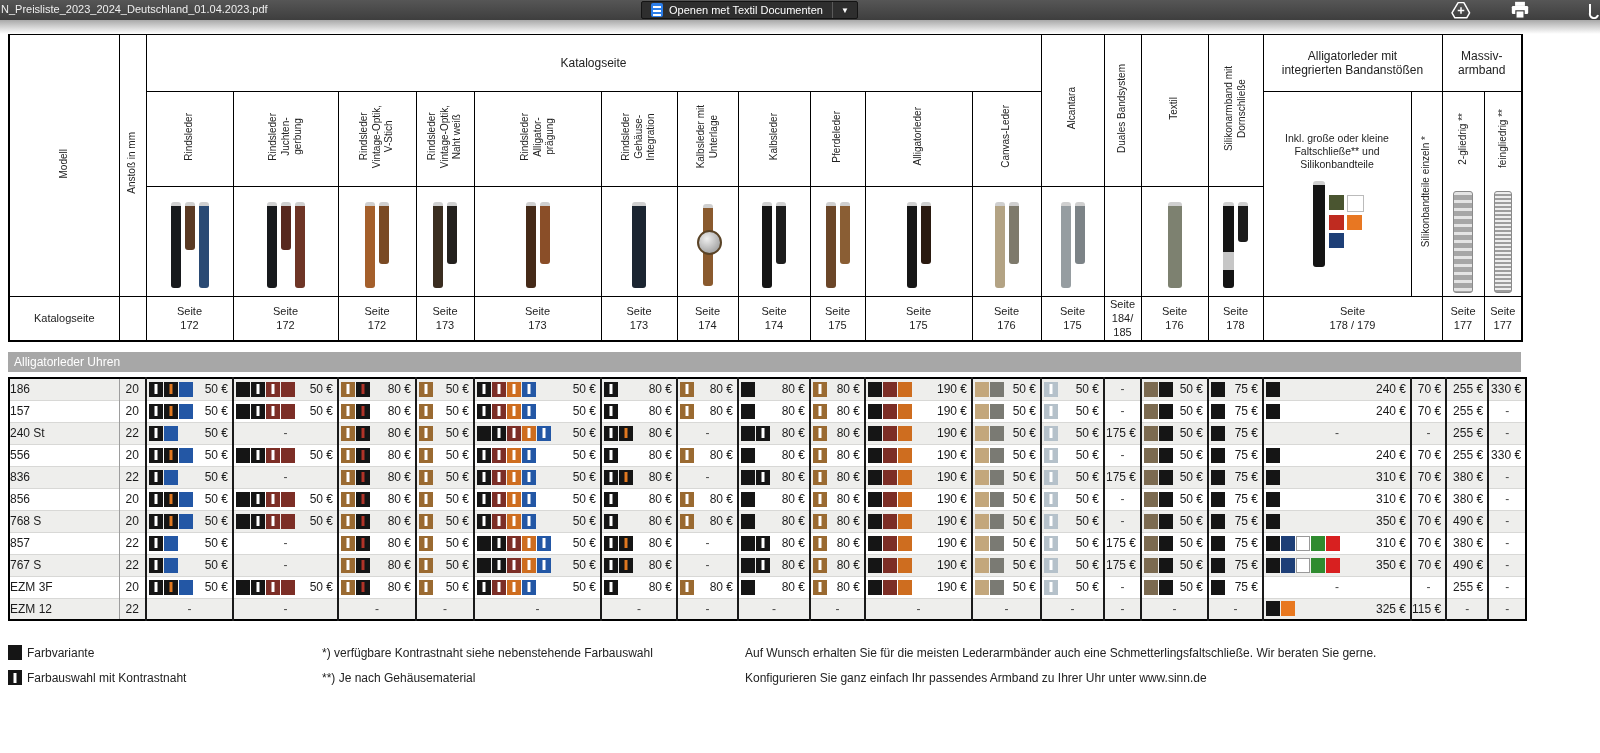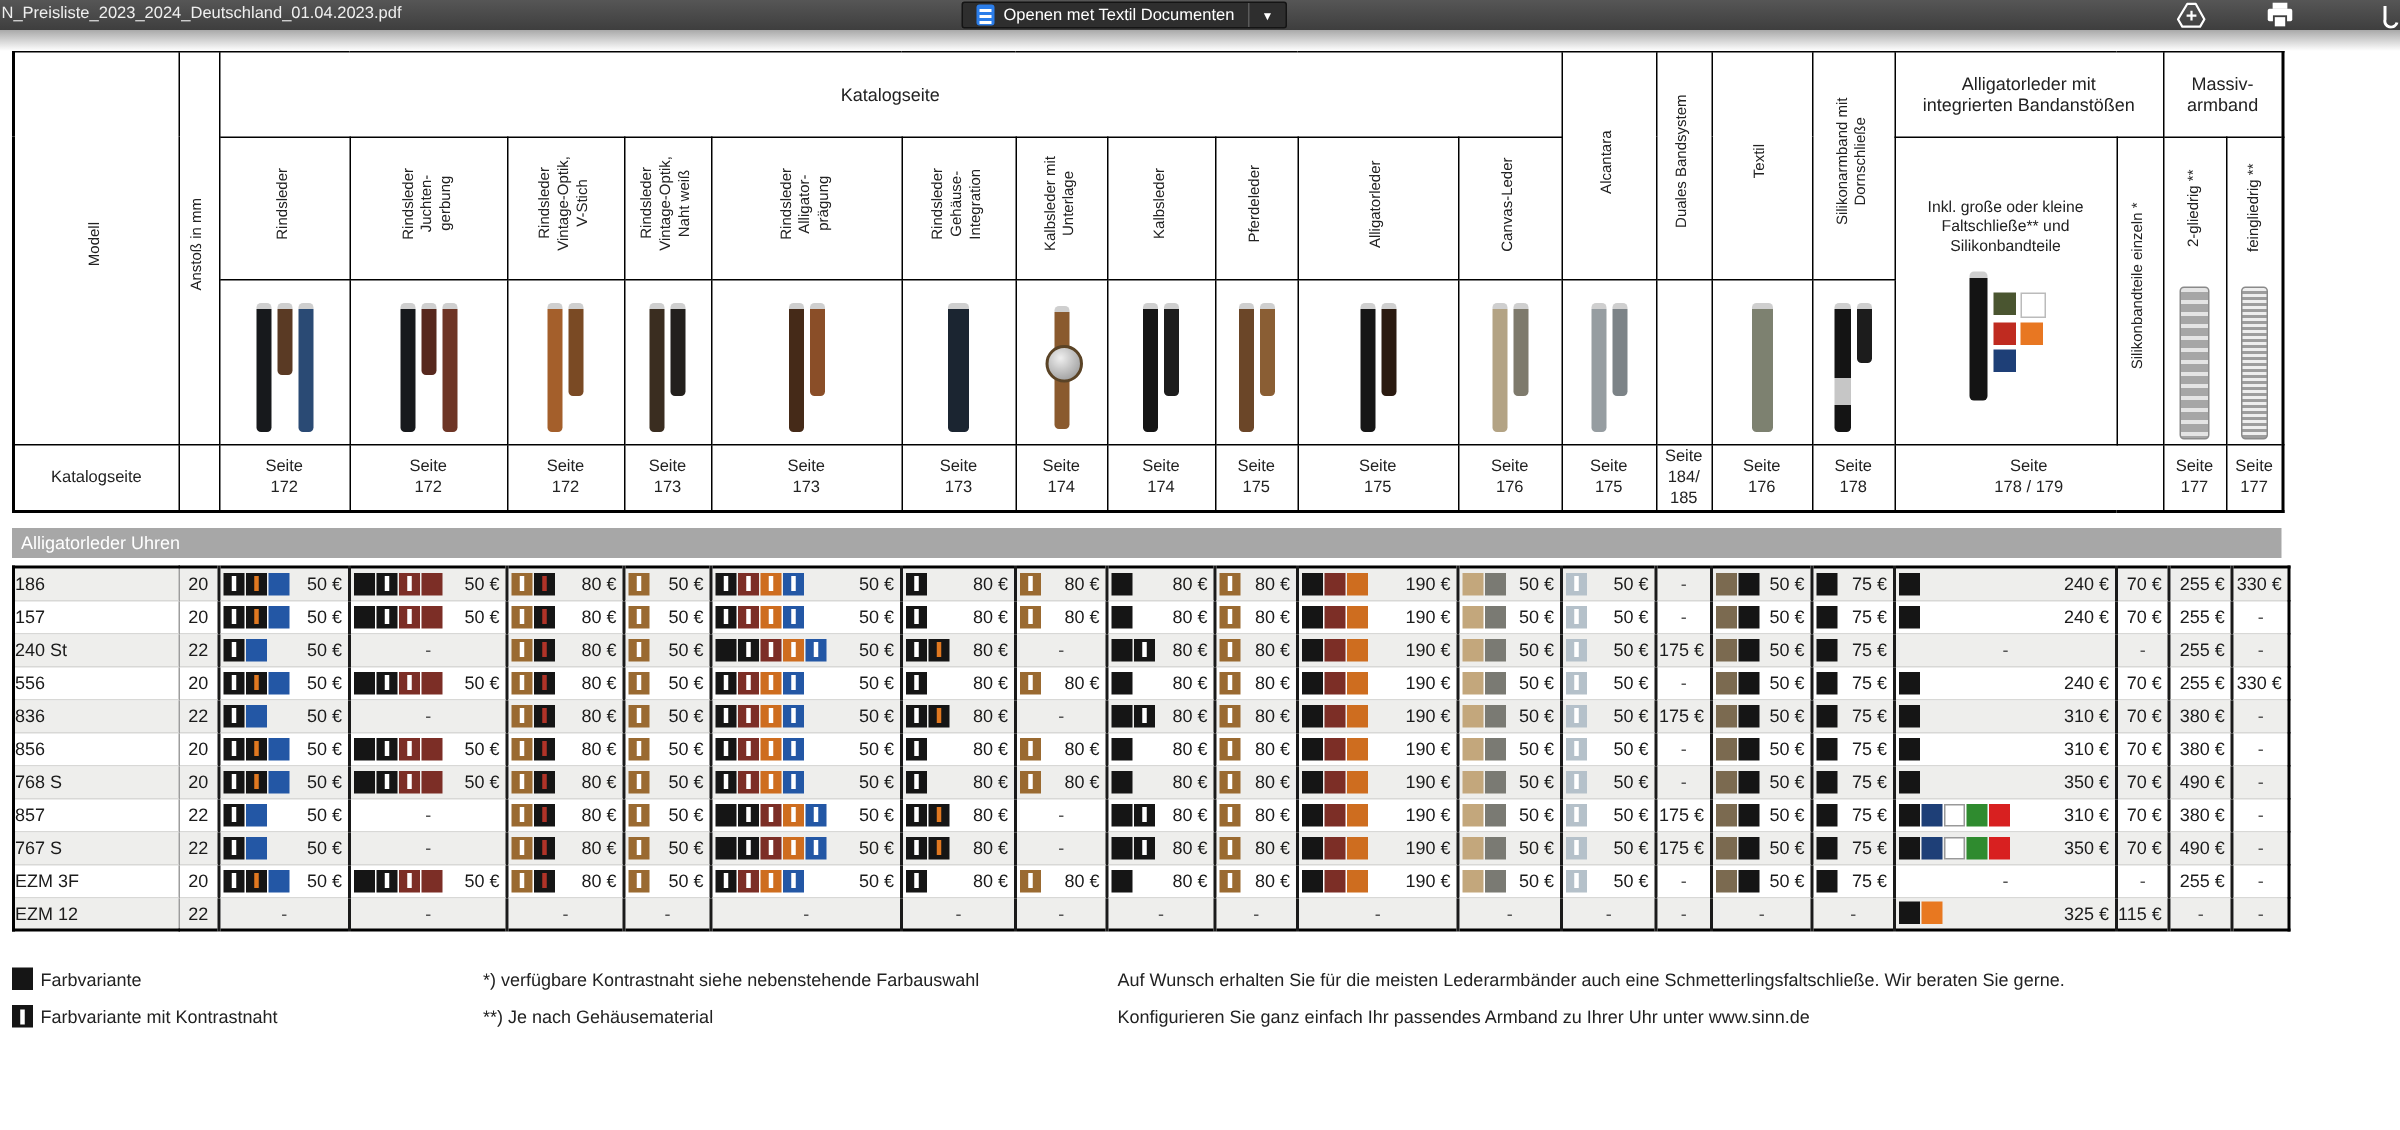--- a/index.html
+++ b/index.html
@@ -2129,18 +2129,18 @@
   </div>
 
 <div class="legend-item" style="left:8px;top:645px;">
   <span class="sw" style="background:#151515;"></span>
   <span>Farbvariante</span>
 </div>
 <div class="legend-item" style="left:8px;top:670px;">
   <span class="sw" style="background:#151515;">
       <span class="mk" style="background:#ffffff;"></span>
     </span>
-  <span>Farbvariante mit Kontrastnaht</span>
+  <span>Farbauswahl mit Kontrastnaht</span>
 </div>
 <div class="legend-note" style="left:322px;top:646px;">*) verfügbare Kontrastnaht siehe nebenstehende Farbauswahl</div>
 <div class="legend-note" style="left:322px;top:671px;">**) Je nach Gehäusematerial</div>
 <div class="legend-note" style="left:745px;top:646px;">Auf Wunsch erhalten Sie für die meisten Lederarmbänder auch eine Schmetterlingsfaltschließe. Wir beraten Sie gerne.</div>
 <div class="legend-note" style="left:745px;top:671px;">Konfigurieren Sie ganz einfach Ihr passendes Armband zu Ihrer Uhr unter www.sinn.de</div>
 
 </body></html>

